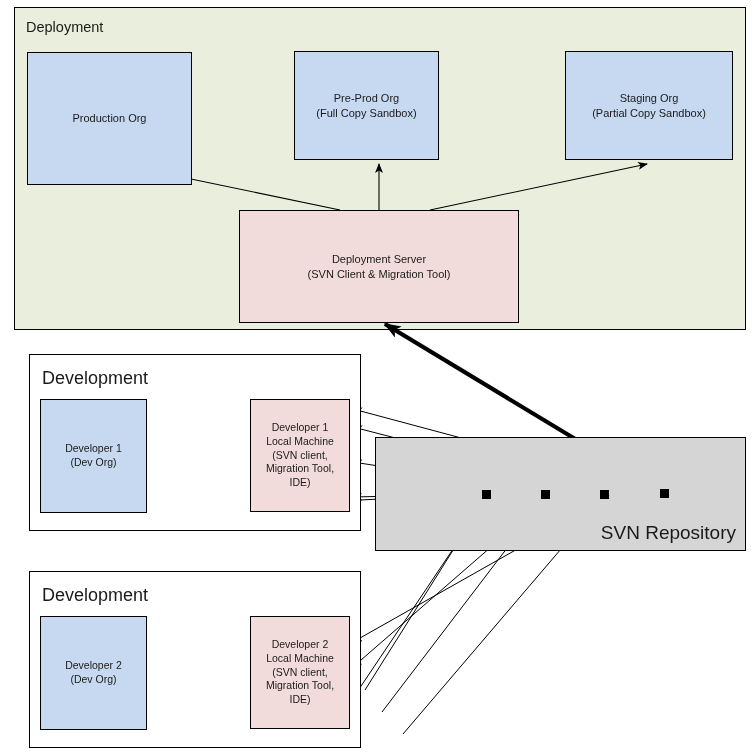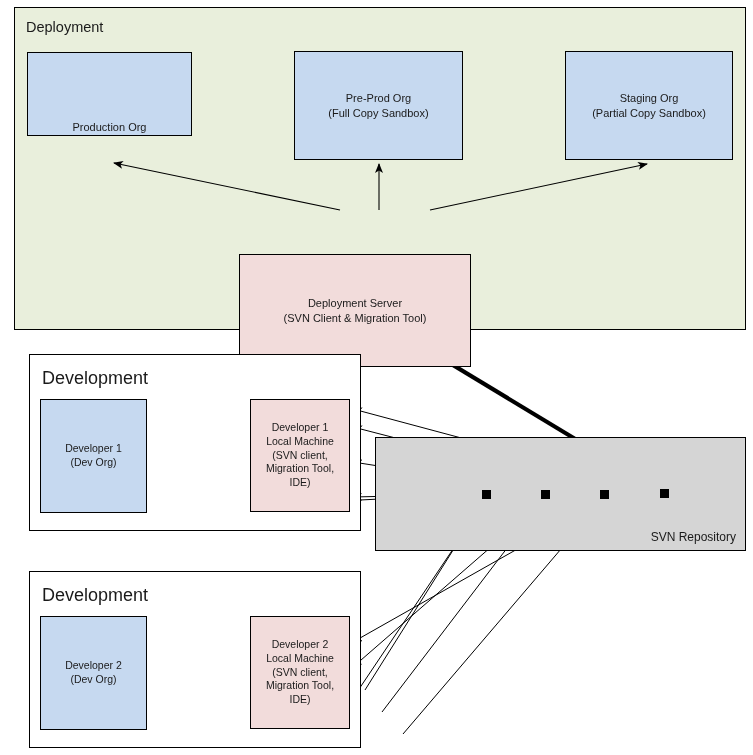--- a/index.html
+++ b/index.html
@@ -49,24 +49,24 @@
     position: absolute;
   }
   #deployment-zone-label {
     left: 26px; top: 13px;
     font-size: 14.5px;
   }
 
   .org-box { background: #c6d9f0; font-size: 11px; }
   .server-box { background: #f2dcdb; font-size: 11px; }
 
-  #production-org { left: 27px; top: 52px; width: 165px; height: 84px; align-items: flex-end; }
-  #preprod-org    { left: 294px; top: 51px; width: 169px; height: 109px; }
+  #production-org { left: 27px; top: 52px; width: 165px; height: 133px; }
+  #preprod-org    { left: 294px; top: 51px; width: 145px; height: 109px; }
   #staging-org    { left: 565px; top: 51px; width: 168px; height: 109px; }
-  #deployment-server { left: 239px; top: 210px; width: 232px; height: 113px; margin-top: 44px; }
+  #deployment-server { left: 239px; top: 210px; width: 280px; height: 113px; }
 
   
   .dev-zone {
     position: absolute;
     background: #ffffff;
     border: 1px solid #000000;
     box-sizing: border-box;
   }
   #dev-zone-1 { left: 29px; top: 354px; width: 332px; height: 177px; }
   #dev-zone-2 { left: 29px; top: 571px; width: 332px; height: 177px; }
@@ -87,21 +87,21 @@
     position: absolute;
     left: 375px; top: 437px;
     width: 371px; height: 114px;
     background: #d5d5d5;
     border: 1px solid #000000;
     box-sizing: border-box;
   }
   #svn-repository-label {
     position: absolute;
     right: 9px; bottom: 6px;
-    font-size: 12px;
+    font-size: 19px;
     color: #1a1a1a;
   }
 
   #edges {
     position: absolute;
     left: 0; top: 0;
     width: 753px; height: 755px;
     pointer-events: none;
   }
   .repo-node {

